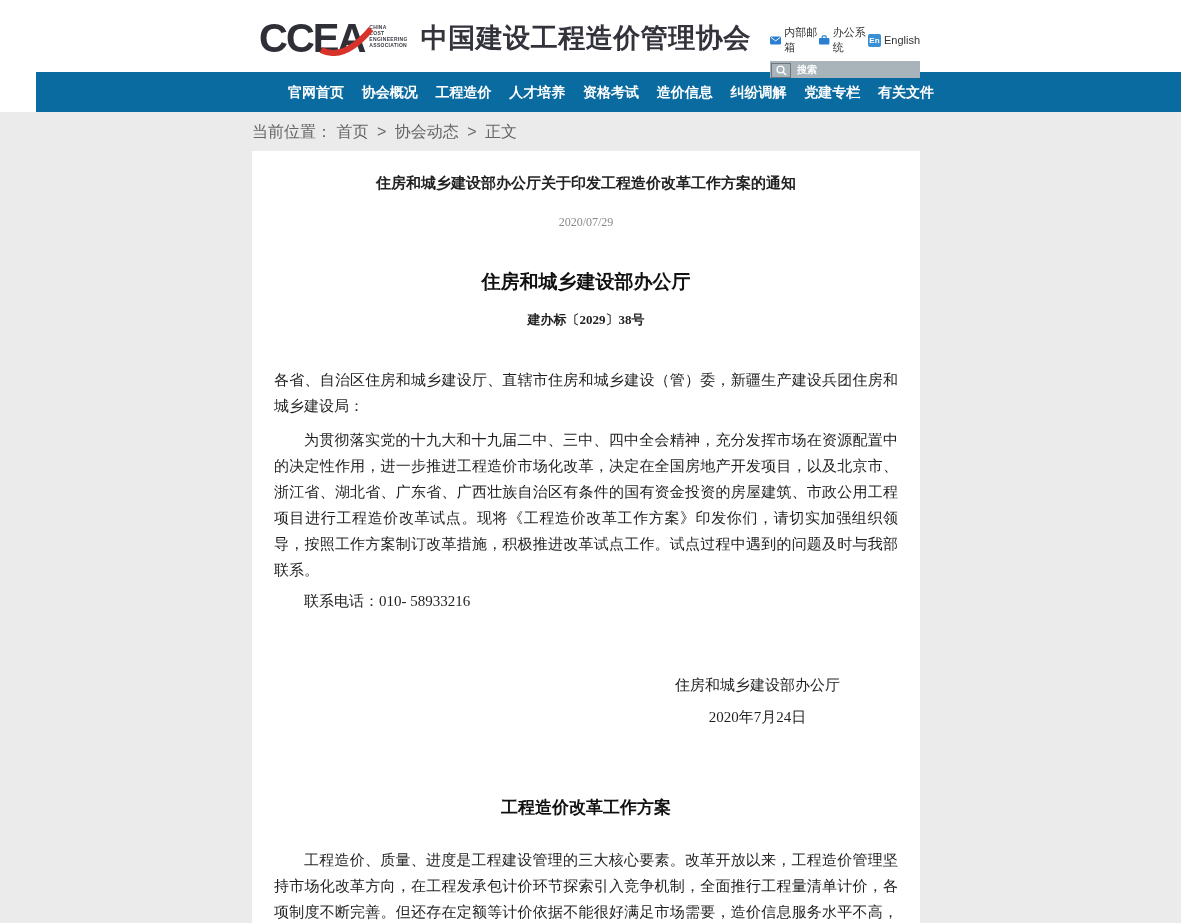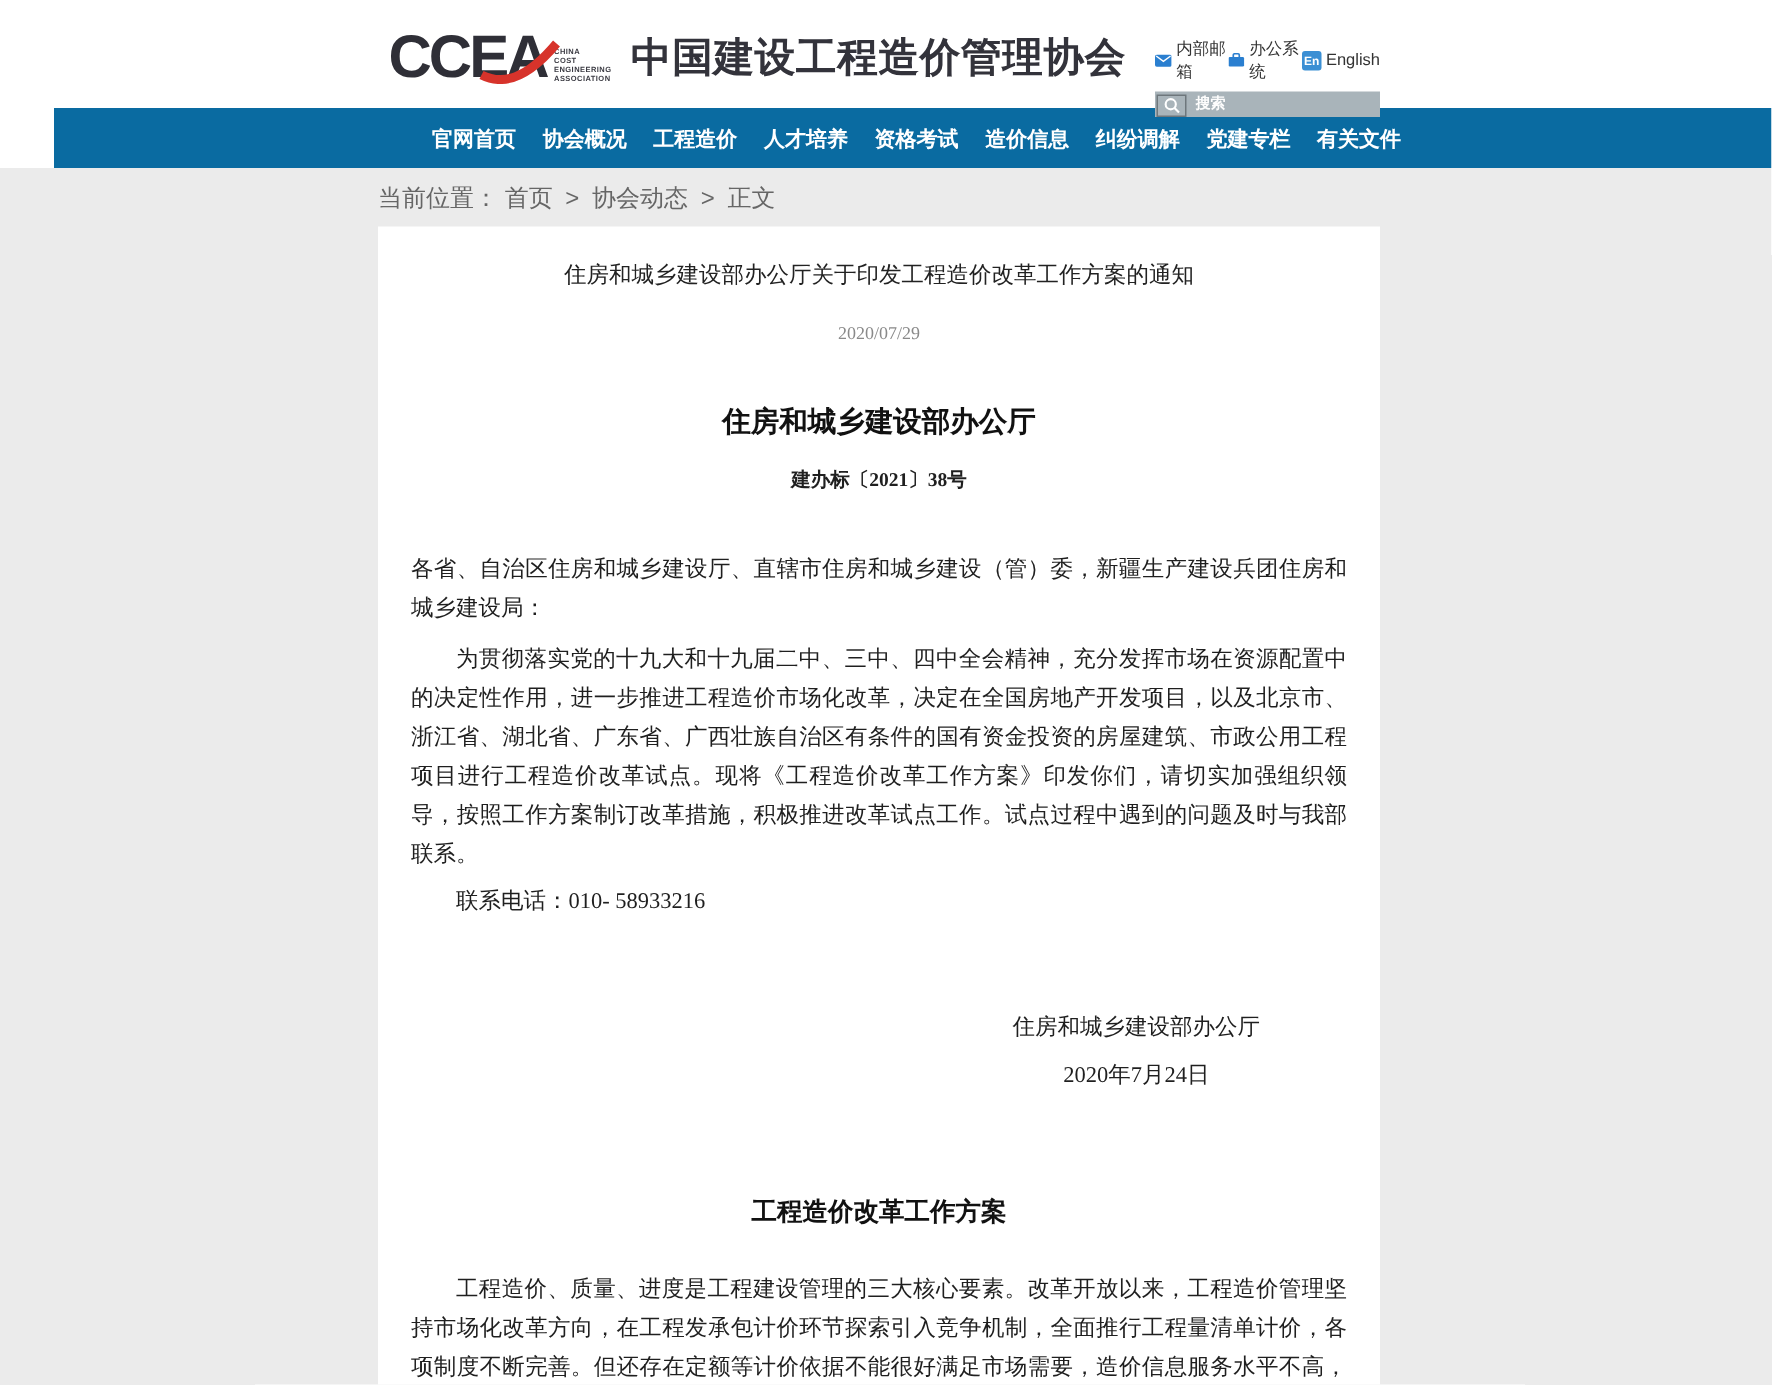--- a/index.html
+++ b/index.html
@@ -7,21 +7,21 @@
     --logo-red:#d7332b; --logo-text:#2f2f37; --icon-blue:#2a7fd0;
     --search-bar:#a9b4ba; --nav-text:#ffffff; --date-text:#8a8a8a;
     --breadcrumb-text:#666666; --body-text:#1f1f1f;
   }
   *{box-sizing:border-box;}
   html,body{margin:0;padding:0;width:1181px;height:923px;overflow:hidden;
     background:#fff;font-family:"Liberation Sans","DejaVu Sans",sans-serif;}
   .artifact{position:absolute;left:28px;top:5px;width:11px;height:5px;background:#1c1c1c;border-radius:1px;}
   
   .header{position:relative;height:72px;background:#fff;}
-  .logo{position:absolute;left:259px;top:20px;display:flex;align-items:flex-end;cursor:pointer;}
+  .logo{position:absolute;left:259px;top:20px;display:flex;align-items:flex-start;cursor:pointer;}
   .logo-ccea{position:relative;font-weight:800;font-size:40px;line-height:36px;
     letter-spacing:-2px;color:var(--logo-text);}
   .logo-swoosh{position:absolute;left:60px;top:6px;}
   .logo-sub{margin-left:5px;margin-top:4px;font-size:5px;line-height:6px;font-weight:bold;
     color:#3a3a42;letter-spacing:.3px;}
   .logo-cn{margin-left:13px;font-size:27px;font-weight:bold;color:#33333b;letter-spacing:.5px;}
   .header-right{position:absolute;left:770px;top:25px;width:150px;}
   .quick-links{display:flex;justify-content:space-between;align-items:center;font-size:11px;color:#333;}
   .qlink{display:flex;align-items:center;gap:3px;cursor:pointer;color:#333;text-decoration:none;}
   .en-badge{display:inline-flex;align-items:center;justify-content:center;width:13px;height:13px;
@@ -39,21 +39,21 @@
   .nav-item{color:var(--nav-text);font-size:14px;font-weight:bold;line-height:40px;
     text-decoration:none;cursor:pointer;}
   
   .content{background:var(--page-background);min-height:811px;}
   .breadcrumb{margin-left:252px;padding:10px 0 8px;font-size:16px;color:var(--breadcrumb-text);}
   .breadcrumb a{color:var(--breadcrumb-text);text-decoration:none;cursor:pointer;}
   .breadcrumb .sep{margin:0 4px;}
   .panel{margin-left:252px;width:668px;background:var(--panel-background);
     padding:23px 22px 60px;font-family:"Liberation Serif","DejaVu Serif",serif;
     color:var(--body-text);}
-  .page-title{margin:0;font-size:15px;font-weight:normal;text-align:center;color:#222;}
+  .page-title{margin:0;font-size:15px;font-weight:bold;text-align:center;color:#222;}
   .pub-date{margin-top:22px;font-size:12px;color:var(--date-text);text-align:center;}
   .doc-title{font-size:19px;font-weight:bold;text-align:center;line-height:35px;color:#111;}
   .doc-title.first{margin-top:34px;}
   .doc-number{margin-top:12px;font-size:13px;font-weight:bold;text-align:center;}
   .para{margin:0;font-size:15px;line-height:26px;text-align:justify;}
   .salutation{margin-top:38px;}
   .indent{text-indent:2em;}
   .body-para{margin-top:8px;}
   .contact{margin-top:5px;}
   .sig-block{margin-top:58px;margin-left:auto;margin-right:58px;width:fit-content;
@@ -139,21 +139,21 @@
     <a>协会动态</a>
     <span class="sep">&gt;</span>
     <span>正文</span>
   </div>
 
   <article class="panel">
     <h1 class="page-title">住房和城乡建设部办公厅关于印发工程造价改革工作方案的通知</h1>
     <div class="pub-date">2020/07/29</div>
 
     <div class="doc-title first">住房和城乡建设部办公厅</div>
-    <div class="doc-number">建办标〔2021〕38号</div>
+    <div class="doc-number">建办标〔2029〕38号</div>
 
     <p class="para salutation">各省、自治区住房和城乡建设厅、直辖市住房和城乡建设（管）委，新疆生产建设兵团住房和城乡建设局：</p>
     <p class="para indent body-para">为贯彻落实党的十九大和十九届二中、三中、四中全会精神，充分发挥市场在资源配置中的决定性作用，进一步推进工程造价市场化改革，决定在全国房地产开发项目，以及北京市、浙江省、湖北省、广东省、广西壮族自治区有条件的国有资金投资的房屋建筑、市政公用工程项目进行工程造价改革试点。现将《工程造价改革工作方案》印发你们，请切实加强组织领导，按照工作方案制订改革措施，积极推进改革试点工作。试点过程中遇到的问题及时与我部联系。</p>
     <p class="para indent contact">联系电话：010- 58933216</p>
 
     <div class="sig-block">
       <div>住房和城乡建设部办公厅</div>
       <div class="sig-date">2020年7月24日</div>
     </div>
 

